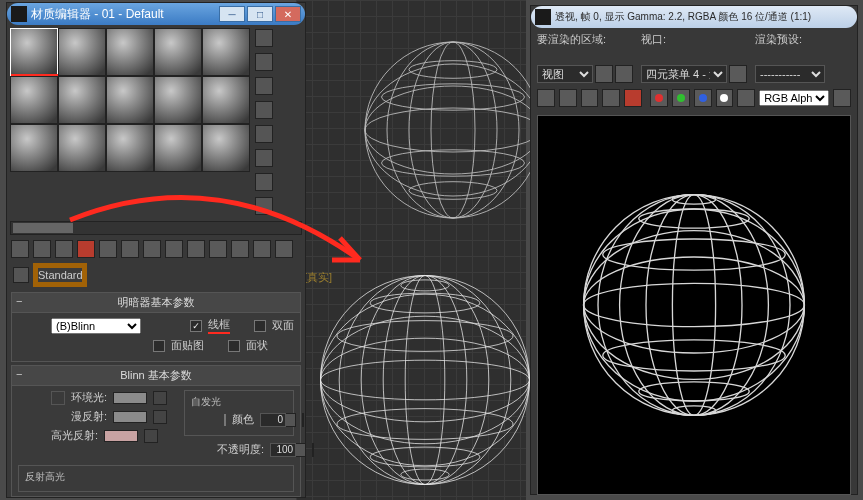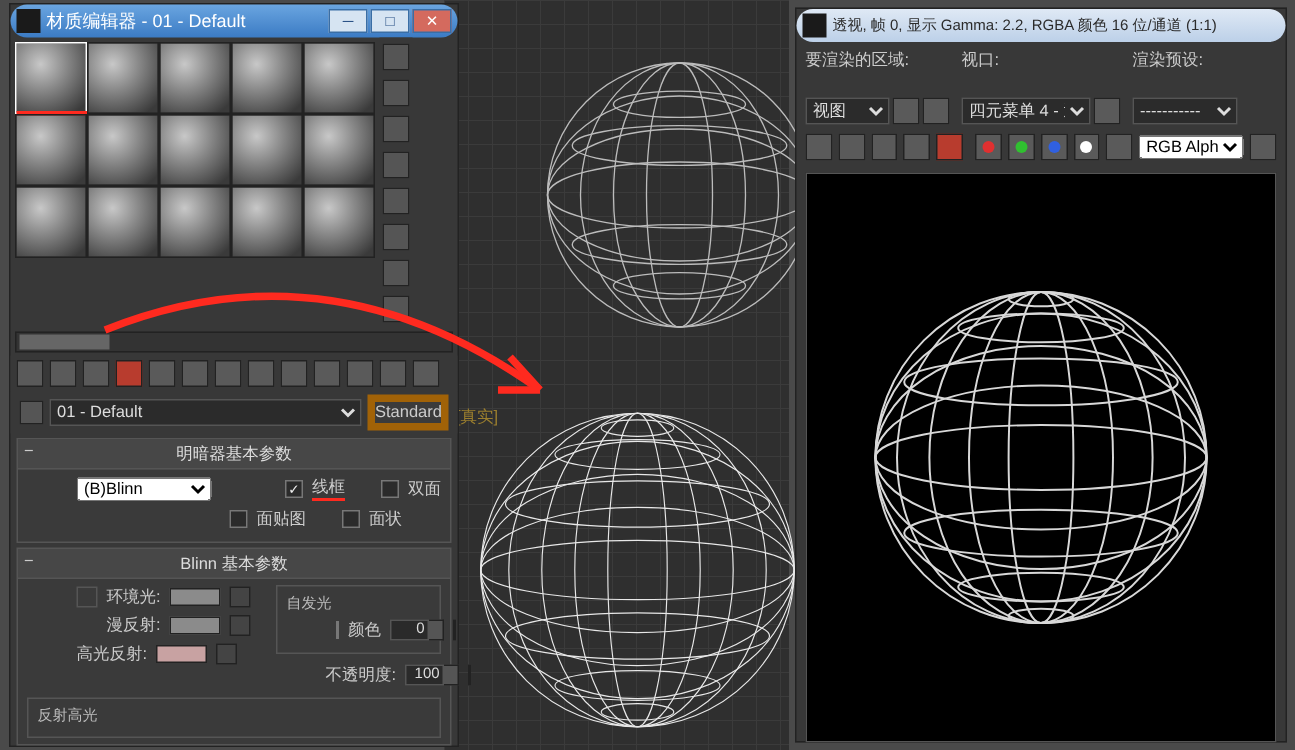--- a/index.html
+++ b/index.html
@@ -180,21 +180,20 @@
     <div class="tbtn"></div>
     <div class="tbtn"></div>
     <div class="tbtn"></div>
     <div class="tbtn"></div>
     <div class="tbtn"></div>
     <div class="tbtn"></div>
     <div class="tbtn"></div>
   </div>
   <div class="matname-row">
     <div class="picker"></div>
-    <select><option>01 - Default</option></select>
     <div class="type">Standard</div>
   </div>
 
   <div class="rollup">
     <div class="rollup-hdr"><span class="sign">−</span><span>明暗器基本参数</span></div>
     <div class="rollup-body">
       <div class="frow">
         <select style="width:90px"><option>(B)Blinn</option></select>
         <span style="flex:1"></span>
         <span class="chk on"></span>

